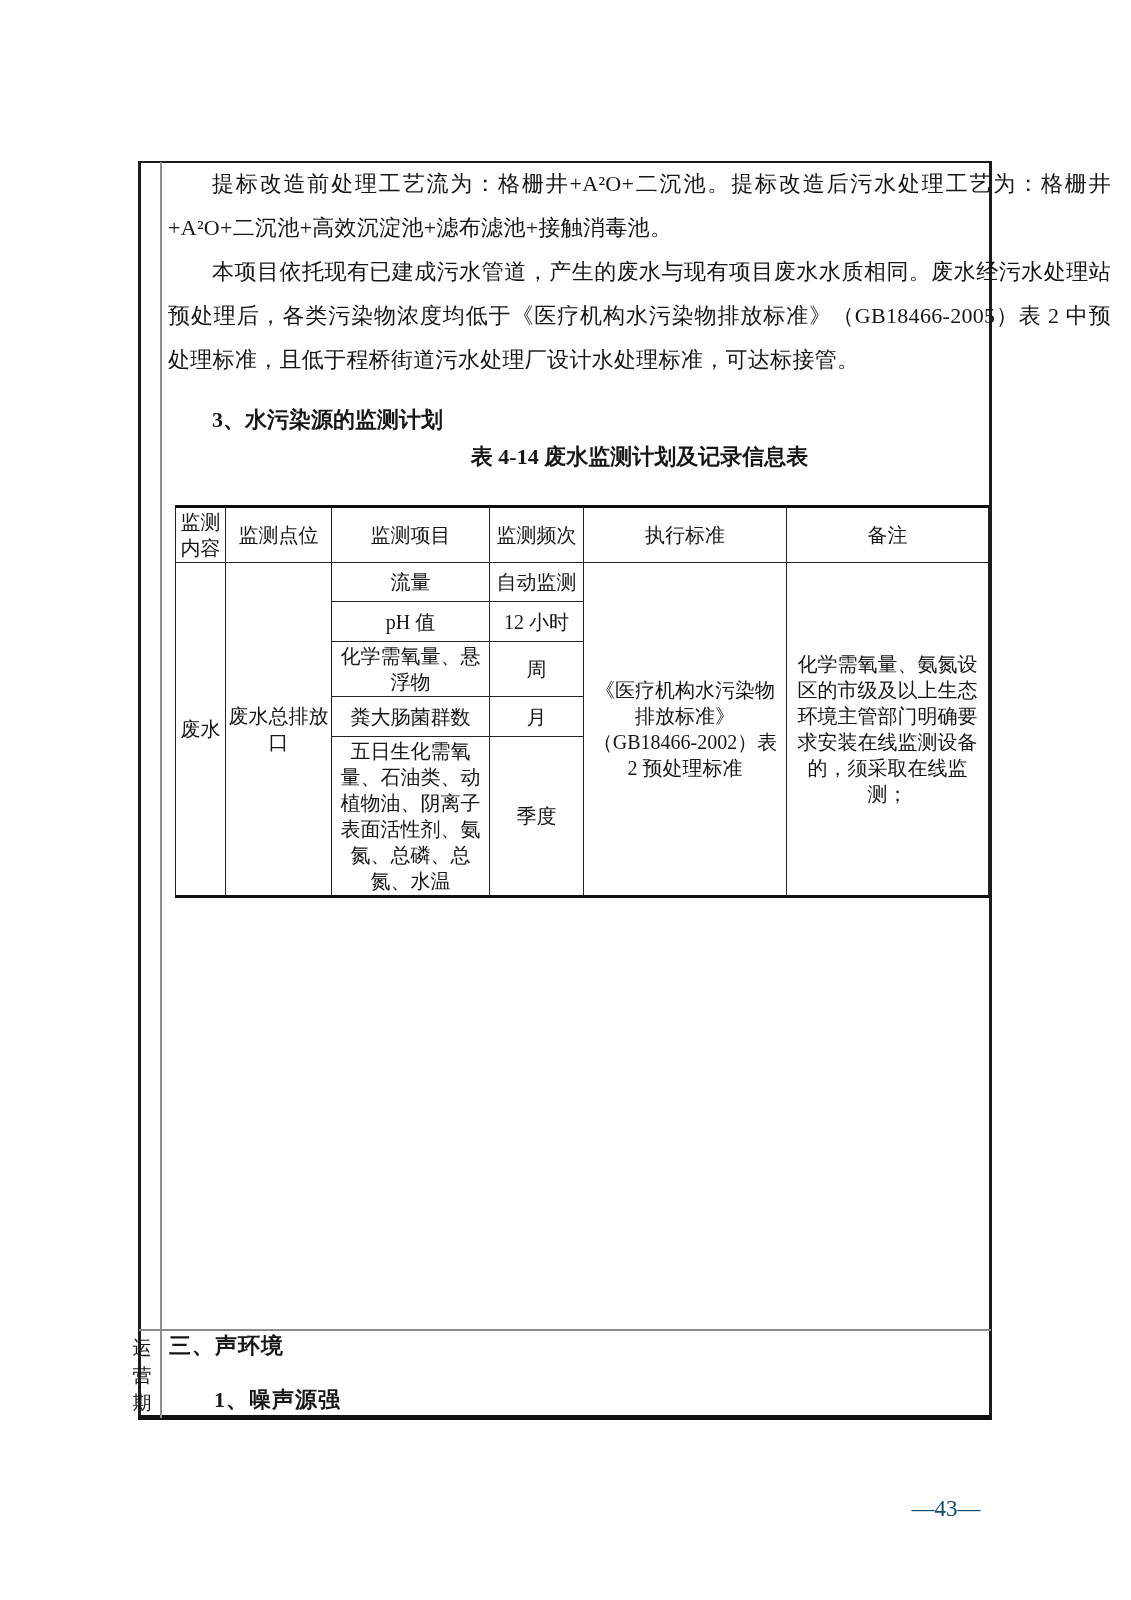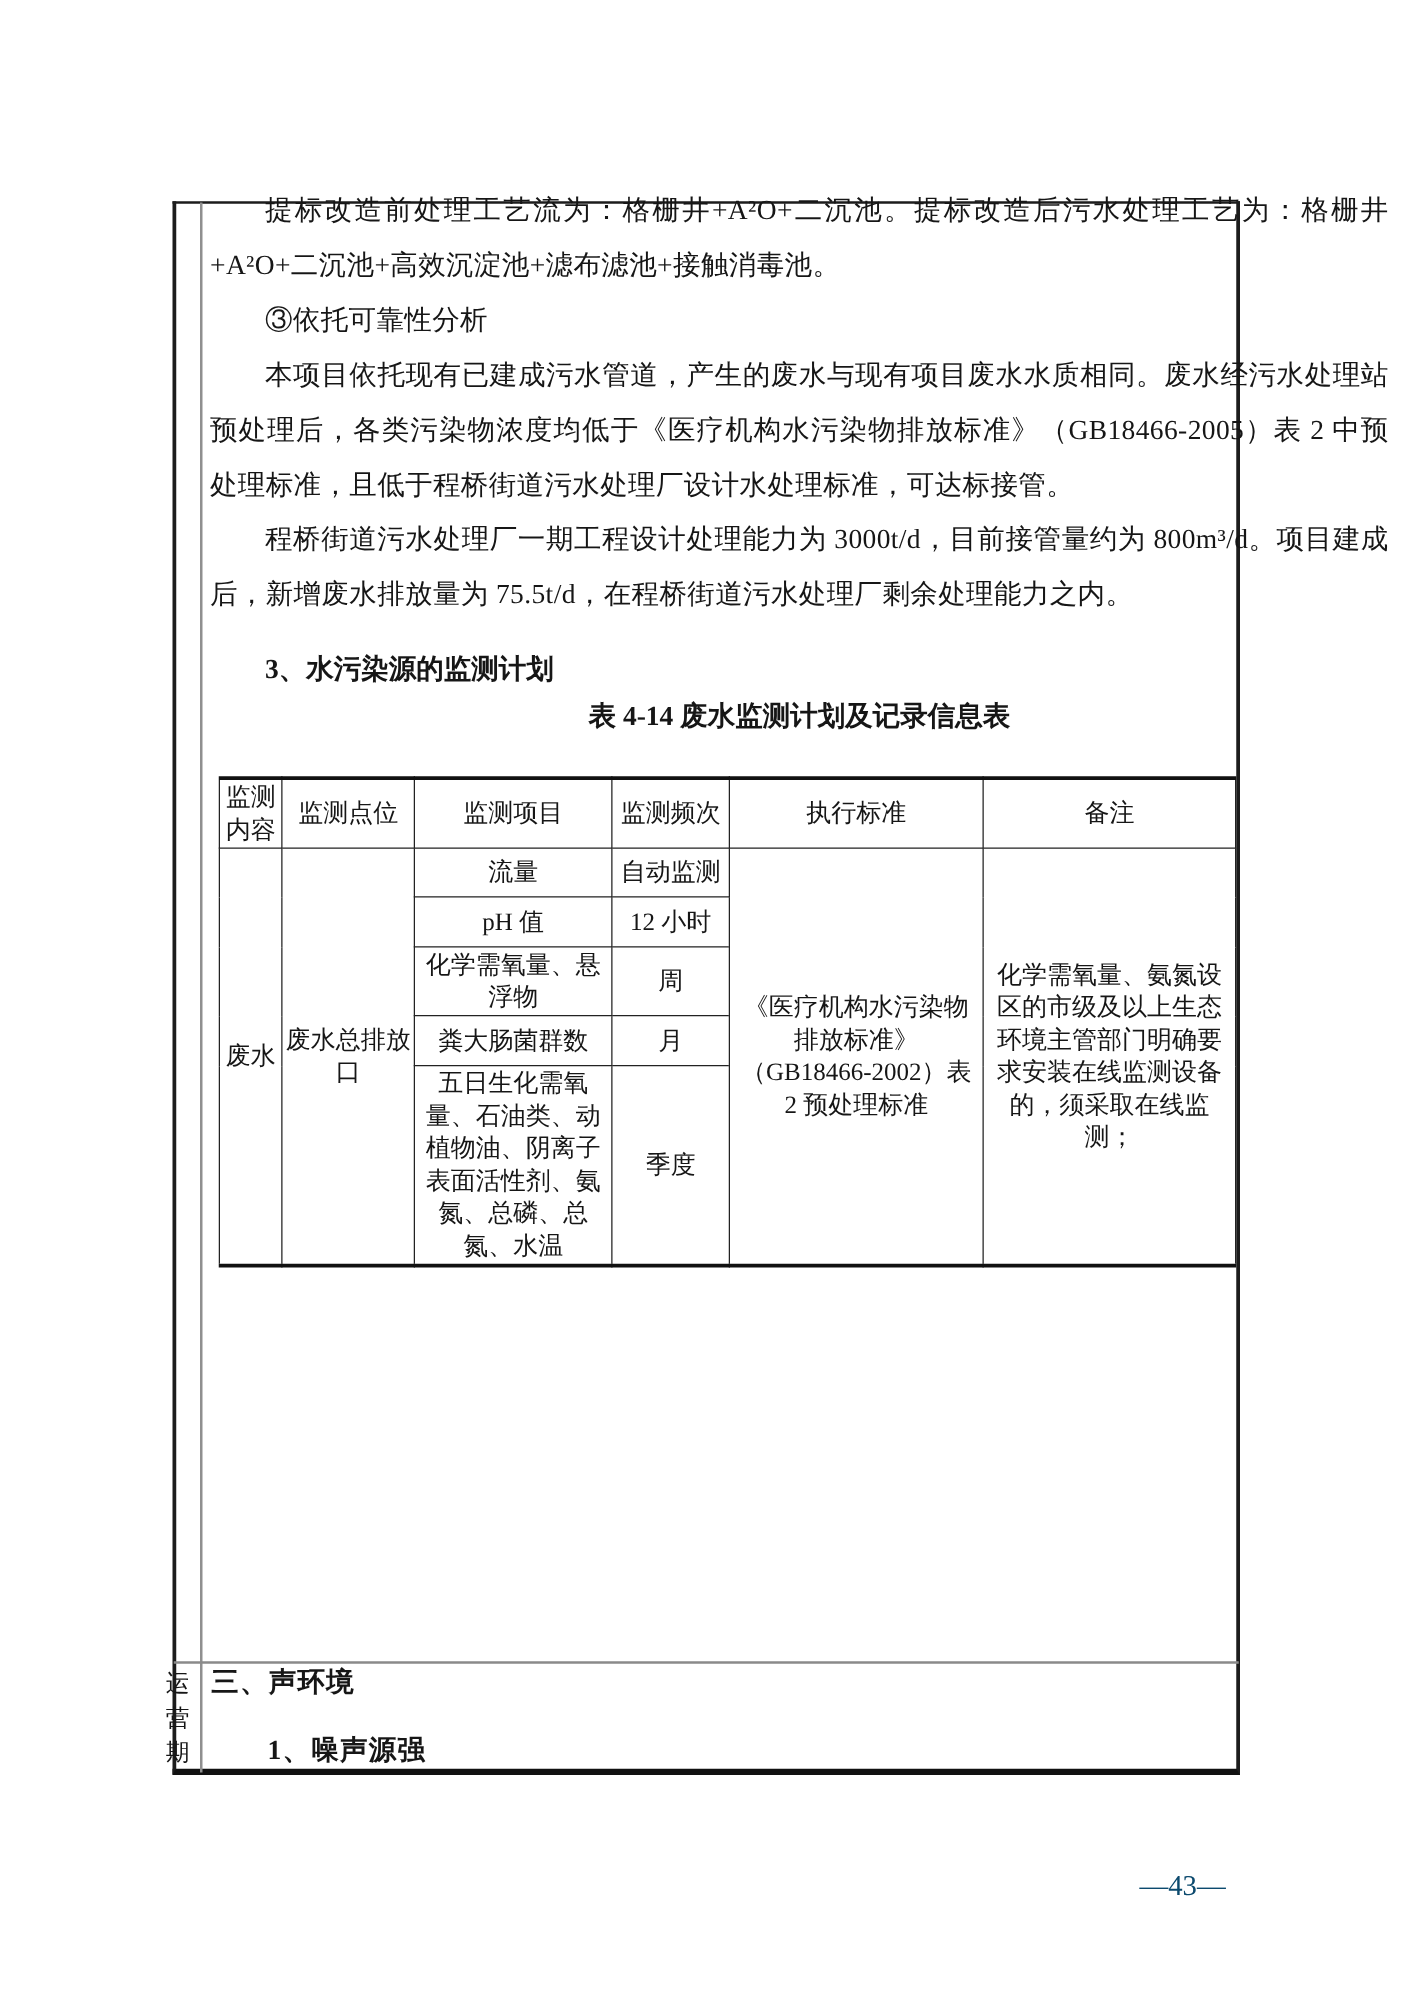--- a/index.html
+++ b/index.html
@@ -27,21 +27,21 @@
     width:2px;height:1256px;
     background:#8f8f8f;
   }
   .section-divider{
     position:absolute;left:139px;top:1329px;
     width:852px;height:2px;
     background:#8a8a8a;
   }
   
   .content{
-    position:absolute;left:163px;top:146px;
+    position:absolute;left:163px;top:162px;
     width:954px;
     box-sizing:border-box;
     padding:0 6px 0 5px;
   }
   .para{
     margin:0;
     font-size:22px;
     line-height:43.9px;
     text-align:justify;
     text-justify:inter-character;
@@ -119,23 +119,21 @@
 </head>
 <body>
 
 <div class="page">
 
   <div class="outer-box"></div>
   <div class="phase-col-line"></div>
 
   <div class="content">
     <p class="para">提标改造前处理工艺流为：格栅井+A²O+二沉池。提标改造后污水处理工艺为：格栅井+A²O+二沉池+高效沉淀池+滤布滤池+接触消毒池。</p>
-    <p class="para">③依托可靠性分析</p>
     <p class="para">本项目依托现有已建成污水管道，产生的废水与现有项目废水水质相同。废水经污水处理站预处理后，各类污染物浓度均低于《医疗机构水污染物排放标准》（GB18466-2005）表 2 中预处理标准，且低于程桥街道污水处理厂设计水处理标准，可达标接管。</p>
-    <p class="para">程桥街道污水处理厂一期工程设计处理能力为 3000t/d，目前接管量约为 800m³/d。项目建成后，新增废水排放量为 75.5t/d，在程桥街道污水处理厂剩余处理能力之内。</p>
 
     <p class="sec-heading">3、水污染源的监测计划</p>
 
     <p class="tbl-title">表 4-14 废水监测计划及记录信息表</p>
 
     <table class="mon">
       <colgroup>
         <col style="width:50px">
           <col style="width:106px">
           <col style="width:158px">

